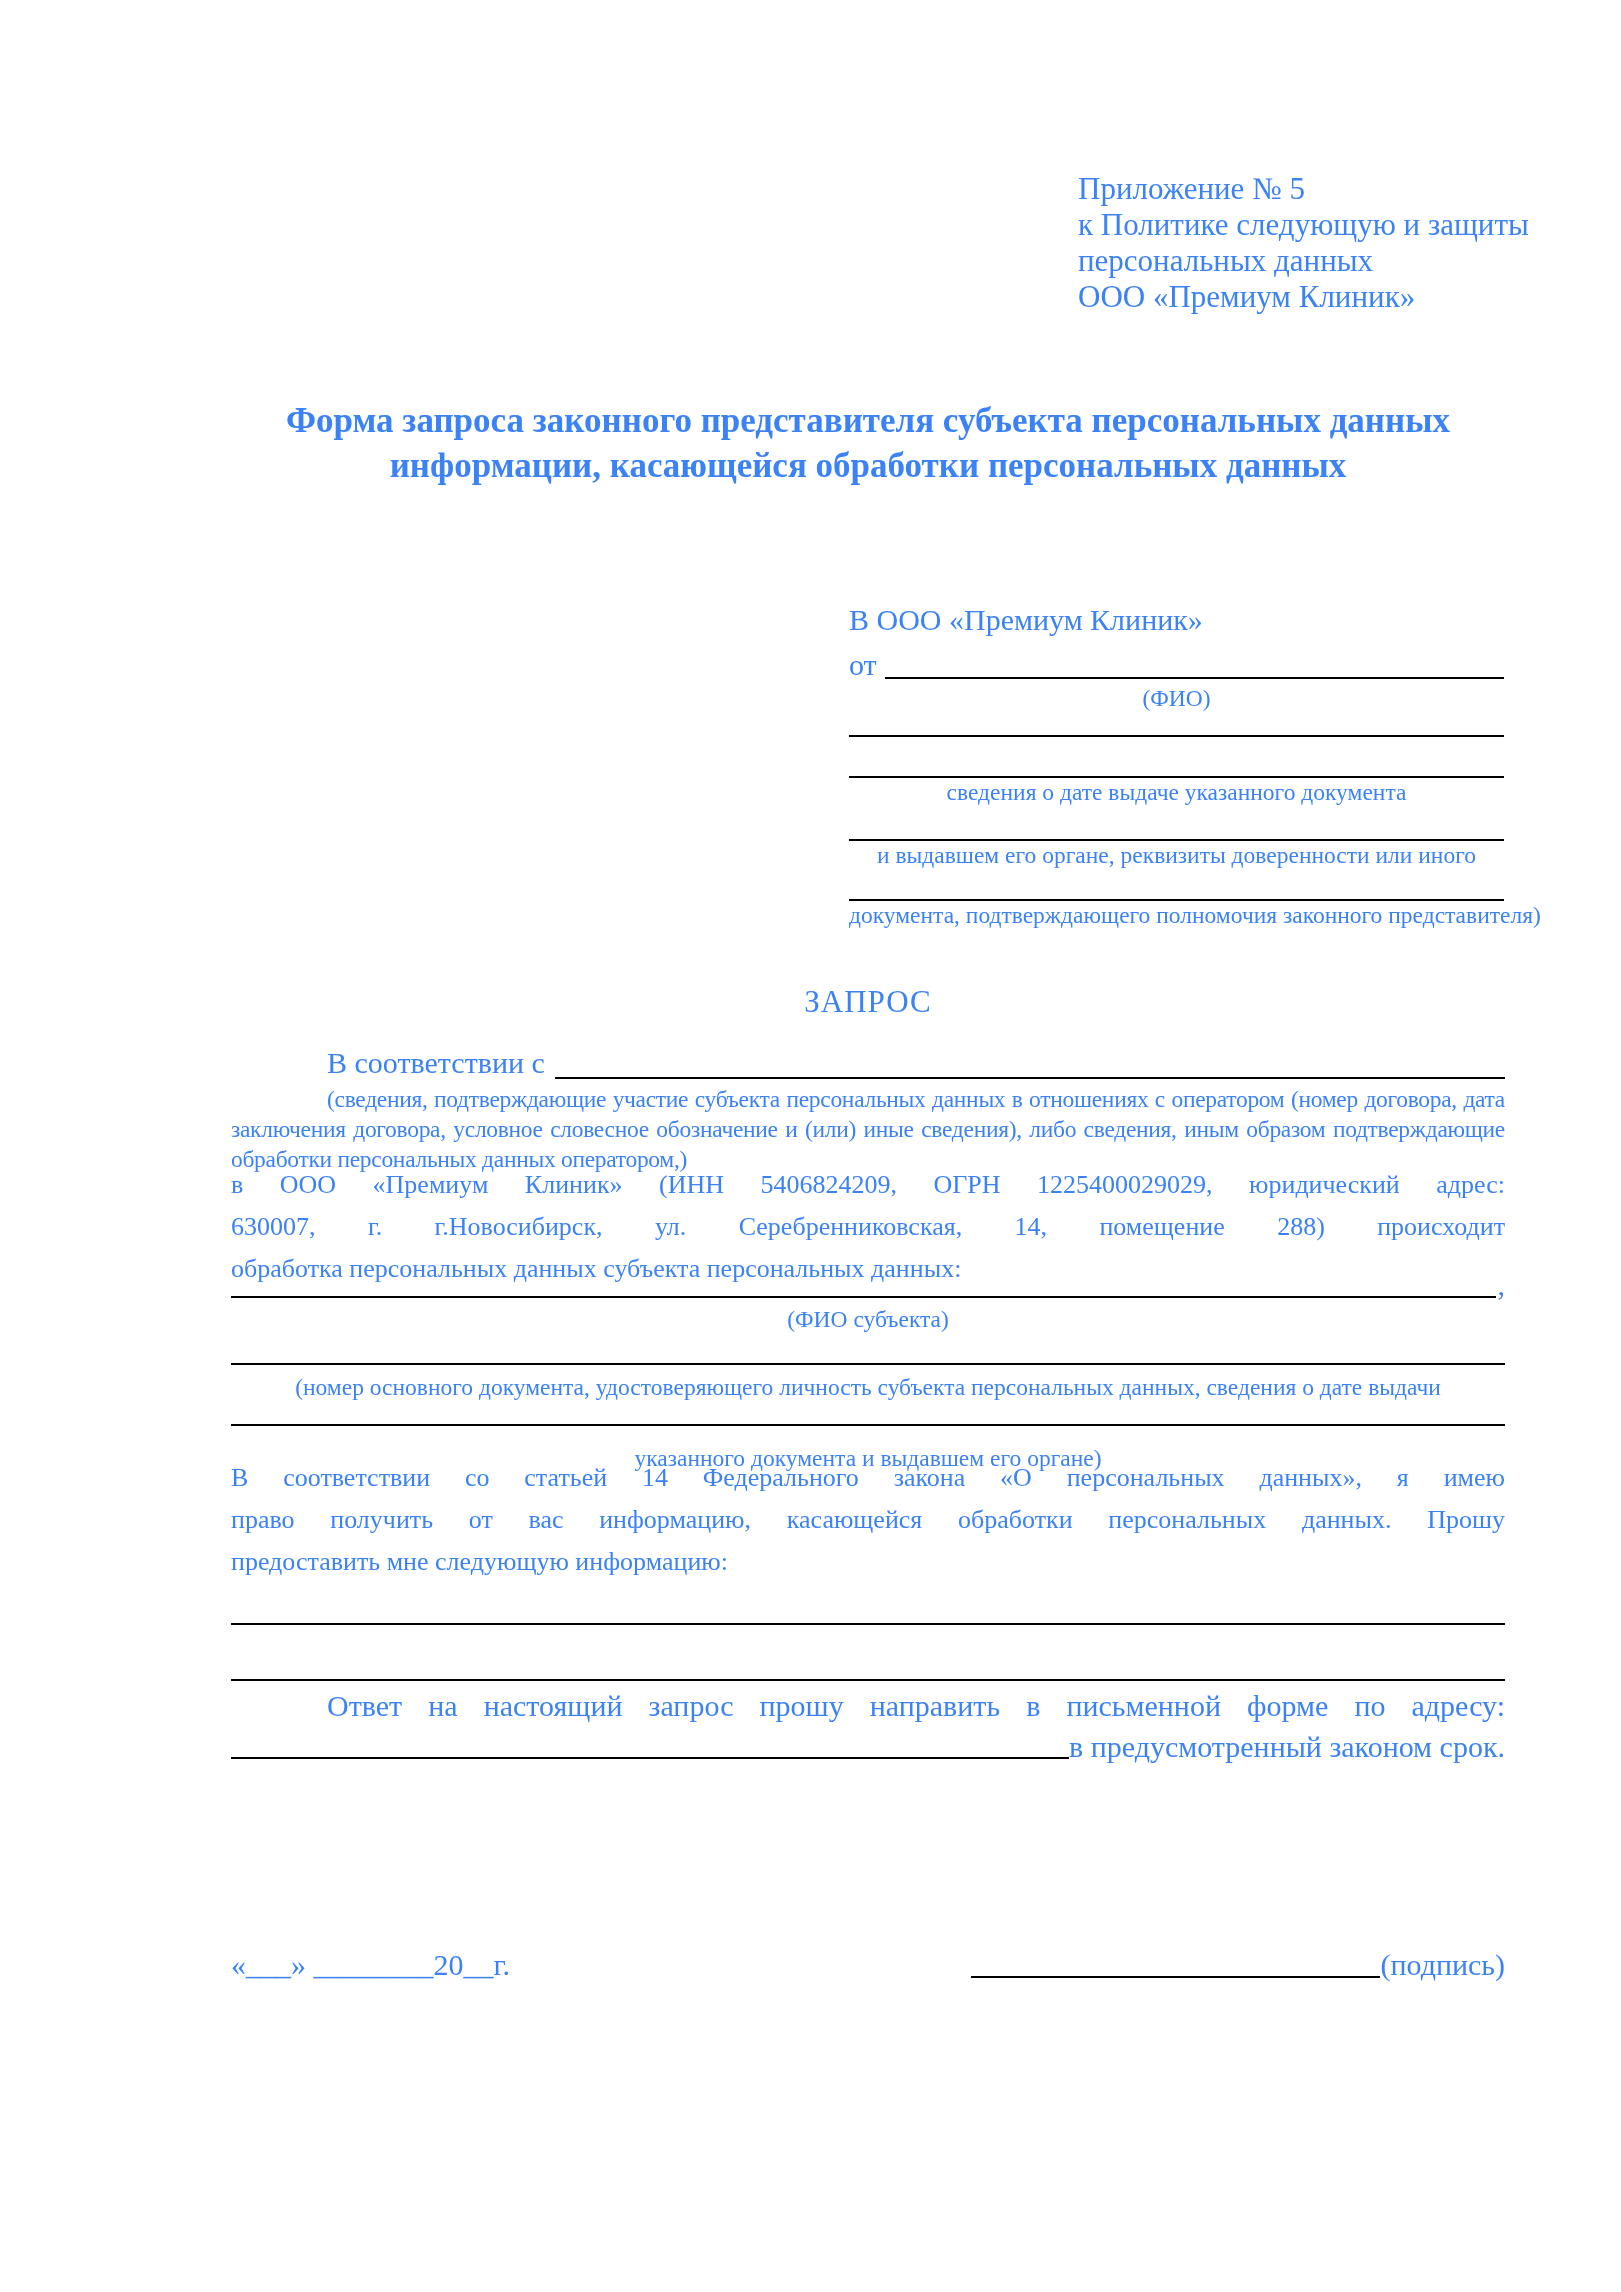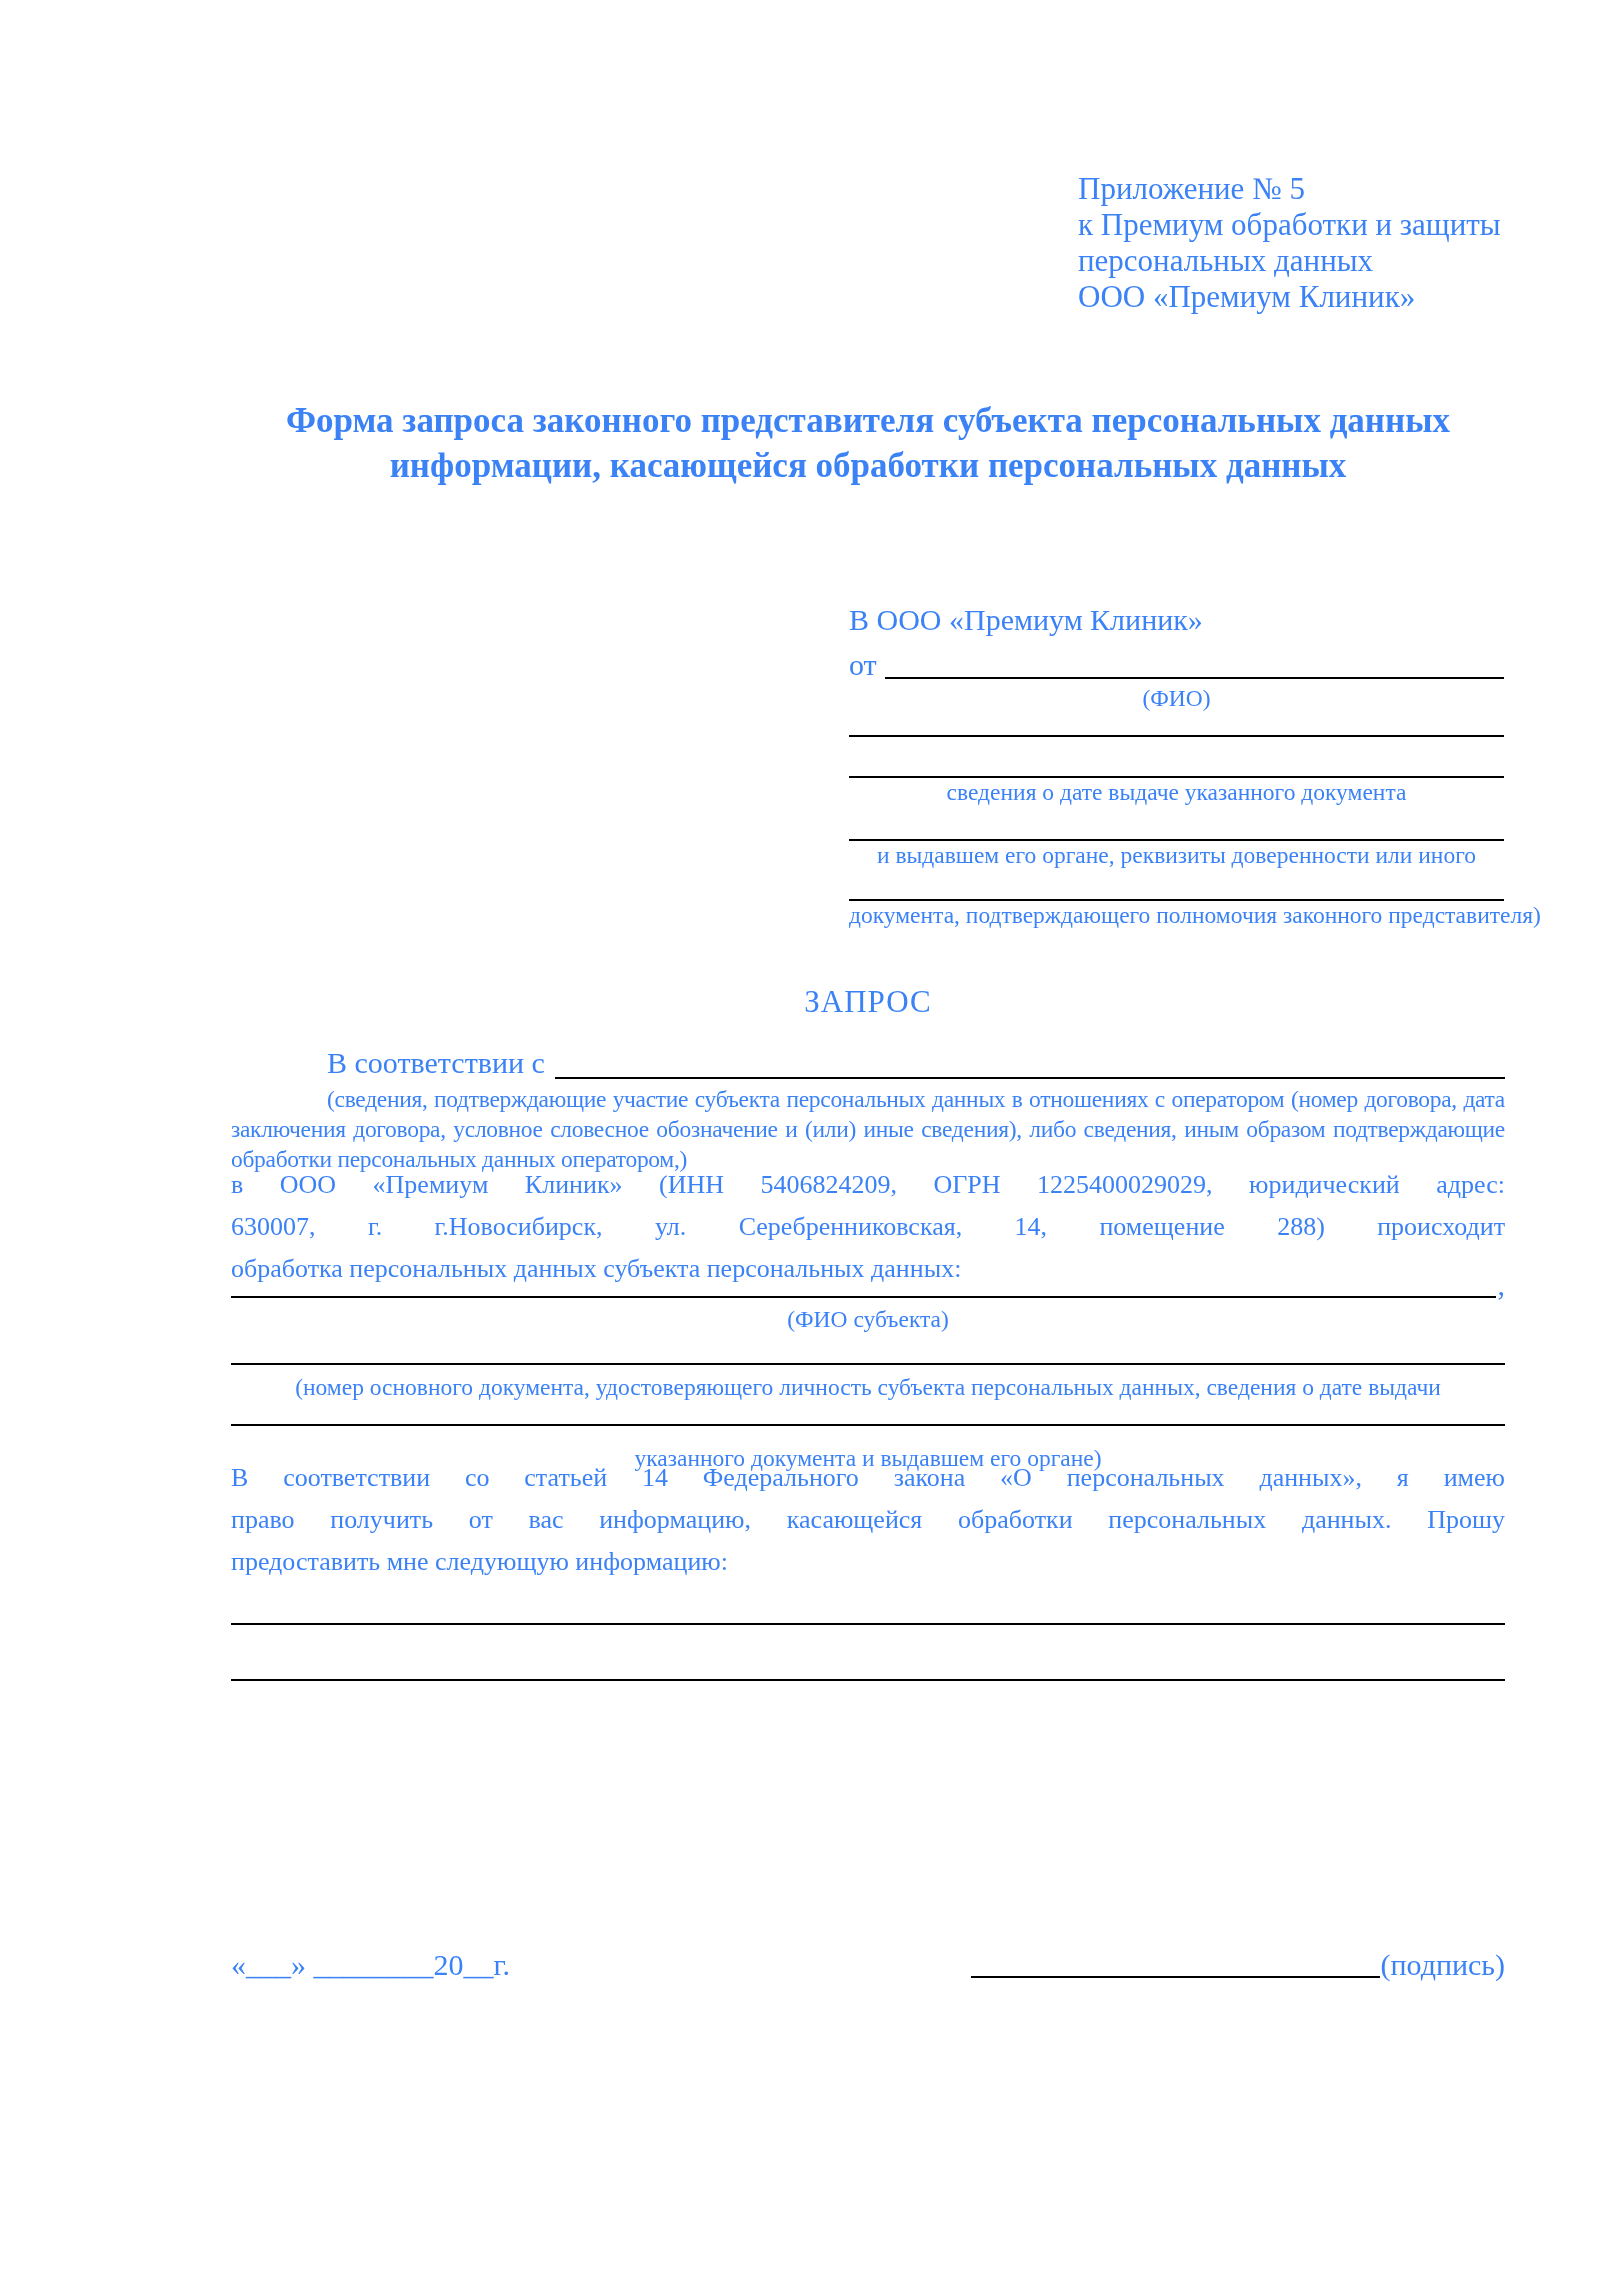--- a/index.html
+++ b/index.html
@@ -71,21 +71,21 @@
   .foot .sig-uline{width:409px;margin-bottom:5.9px;border-bottom:2px solid #000;}
   .foot .sig-cap{white-space:nowrap;}
 </style>
 </head>
 <body>
 
 <div class="page">
 
   <div class="abs hdr">
     <div>Приложение № 5</div>
-    <div>к Премиум обработки и защиты</div>
+    <div>к Политике следующую и защиты</div>
     <div>персональных данных</div>
     <div>ООО «Премиум Клиник»</div>
   </div>
 
   <div class="abs title">
     <div>Форма запроса законного представителя субъекта персональных данных</div>
     <div>информации, касающейся обработки персональных данных</div>
   </div>
 
   <div class="abs addr">
@@ -137,20 +137,27 @@
 
   <div class="abs bodypar rights">
     <div class="jl">В соответствии со статьей 14 Федерального закона «О персональных данных», я имею</div>
     <div class="jl">право получить от вас информацию, касающейся обработки персональных данных. Прошу</div>
     <div>предоставить мне следующую информацию:</div>
   </div>
 
   <div class="abs blank1"></div>
   <div class="abs blank2"></div>
 
+  <div class="abs resp">
+    <div class="l1">Ответ на настоящий запрос прошу направить в письменной форме по адресу:</div>
+    <div class="l2">
+      <span class="uline"></span>
+      <span class="tail">в предусмотренный законом срок.</span>
+    </div>
+  </div>
 
   <div class="abs foot">
     <div class="datepart">«___» ________20__г.</div>
     <div class="sigpart">
       <span class="sig-uline"></span>
       <span class="sig-cap">(подпись)</span>
     </div>
   </div>
 
 </div>

